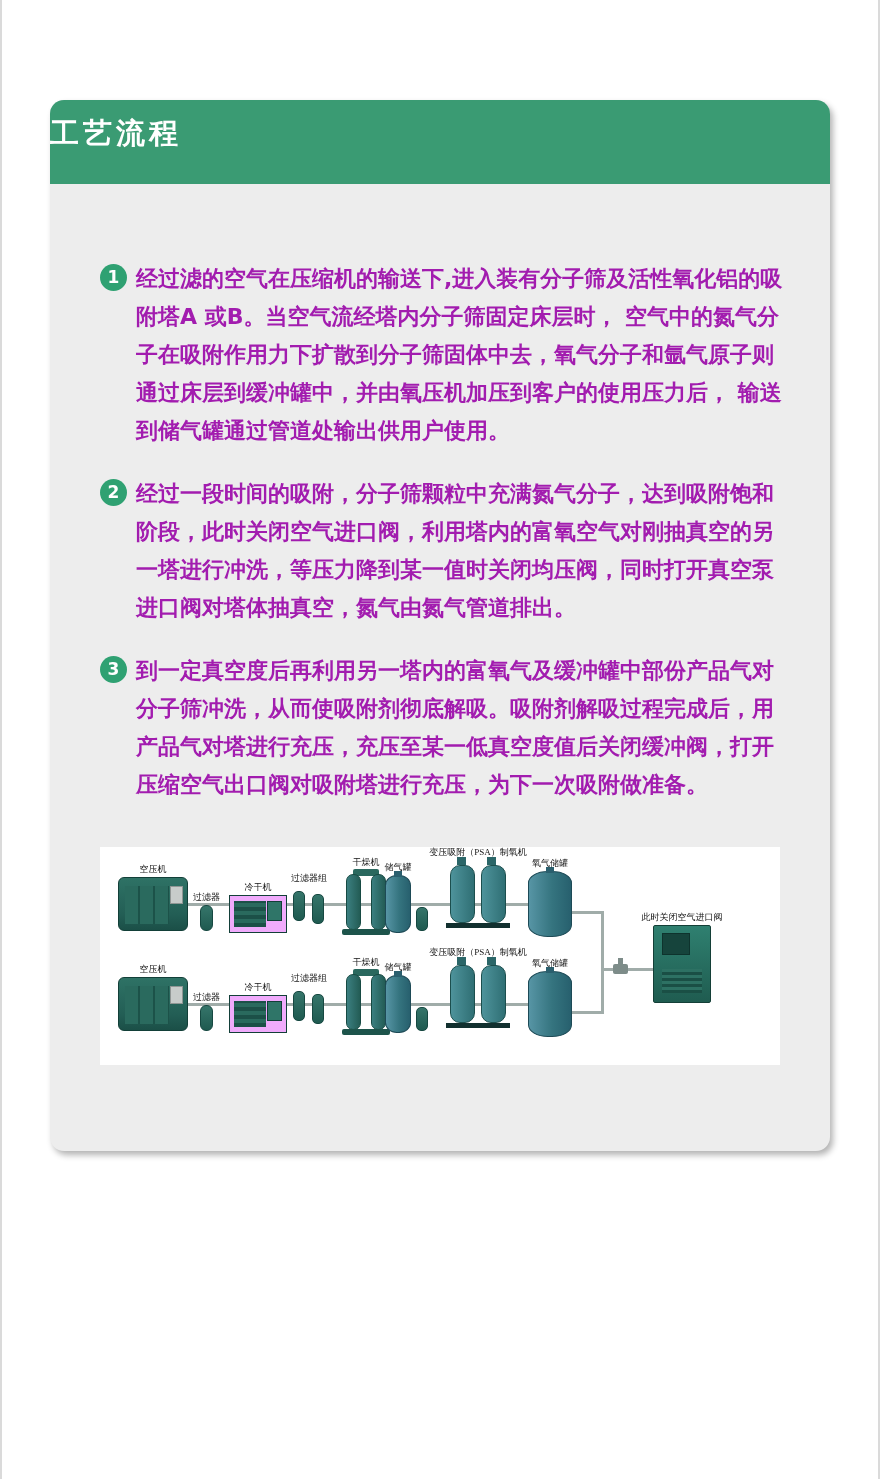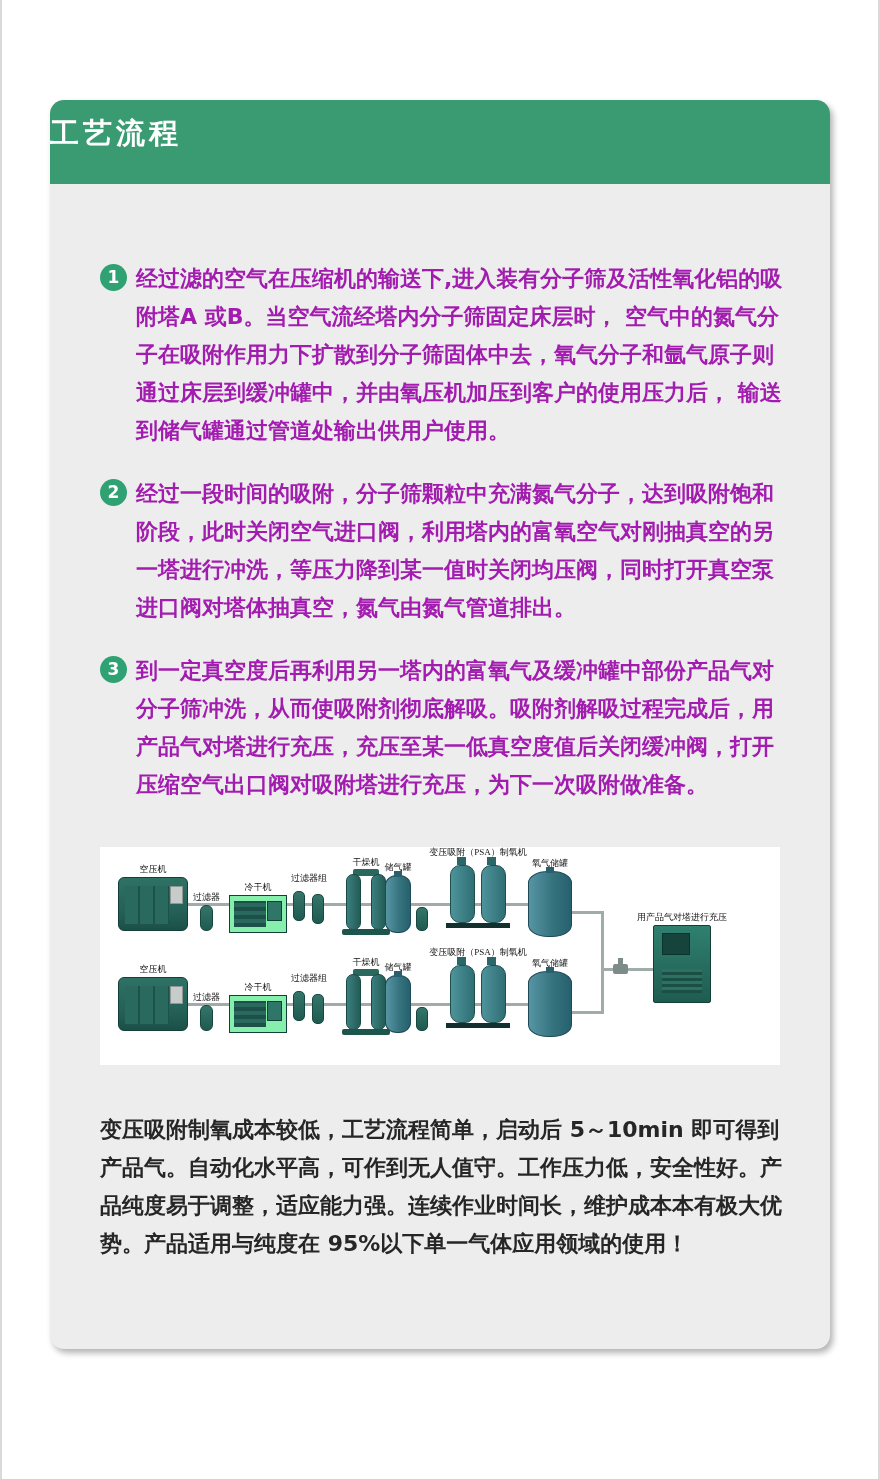--- a/index.html
+++ b/index.html
@@ -87,21 +87,21 @@
   .compressor::before { content:""; position:absolute; left:6px; top:8px; right:18px; bottom:6px;
     background:repeating-linear-gradient(90deg,#2a6a5e 0 13px,#1c5249 13px 15px); }
   .compressor::after { content:""; position:absolute; right:4px; top:8px; width:11px; height:16px;
     background:#c7ccca; border:1px solid #8f9694; }
   .filter-sm { width:13px; height:26px;
     background:linear-gradient(180deg,#35756a,#1f5a50);
     border:1px solid #164841; border-radius:5px; }
   .filter-sm.f1 { left:100px; top:58px;border-radius:6px; }
   .filter-sm.f2 { left:316px; top:60px; width:12px; height:24px; }
   .colddryer { left:129px; top:48px; width:58px; height:38px;
-    background:#86efac; border:1px solid #123f38; }
+    background:#f0abfc; border:1px solid #123f38; }
   .colddryer::before { content:""; position:absolute; left:4px; top:5px; width:32px; bottom:5px;
     background:repeating-linear-gradient(0deg,#1c5048 0 4px,#2a6a5e 4px 8px); }
   .colddryer::after { content:""; position:absolute; right:4px; top:5px; width:13px; height:18px;
     background:#2f7568; border:1px solid #123f38; }
   .filter-group { left:192px; top:40px; width:34px; height:34px; }
   .fg { position:absolute; width:12px; height:30px; bottom:0;
     background:linear-gradient(180deg,#35756a,#1f5a50);
     border:1px solid #164841; border-radius:5px; }
   .fg.a { left:1px; } .fg.b { left:20px; bottom:-3px; }
   .dryer { left:244px; top:24px; width:44px; height:62px; }
@@ -248,22 +248,21 @@
             <i class="ptw a"></i>
             <i class="ptw b"></i>
           </div>
           <div class="eq tank o2">
             <span class="lbl">氧气储罐</span>
           </div>
         </div>
 
         <div class="valve"></div>
         <div class="switcher">
-          <span class="lbl">用产品气对塔进行充压</span>
+          <span class="lbl">此时关闭空气进口阀</span>
         </div>
 
       </div>
 
-      <p class="summary">变压吸附制氧成本较低，工艺流程简单，启动后 5～10min 即可得到产品气。自动化水平高，可作到无人值守。工作压力低，安全性好。产品纯度易于调整，适应能力强。连续作业时间长，维护成本本有极大优势。产品适用与纯度在 95%以下单一气体应用领域的使用！</p>
 
     </div>
   </div>
 </div>
 
 </body></html>

